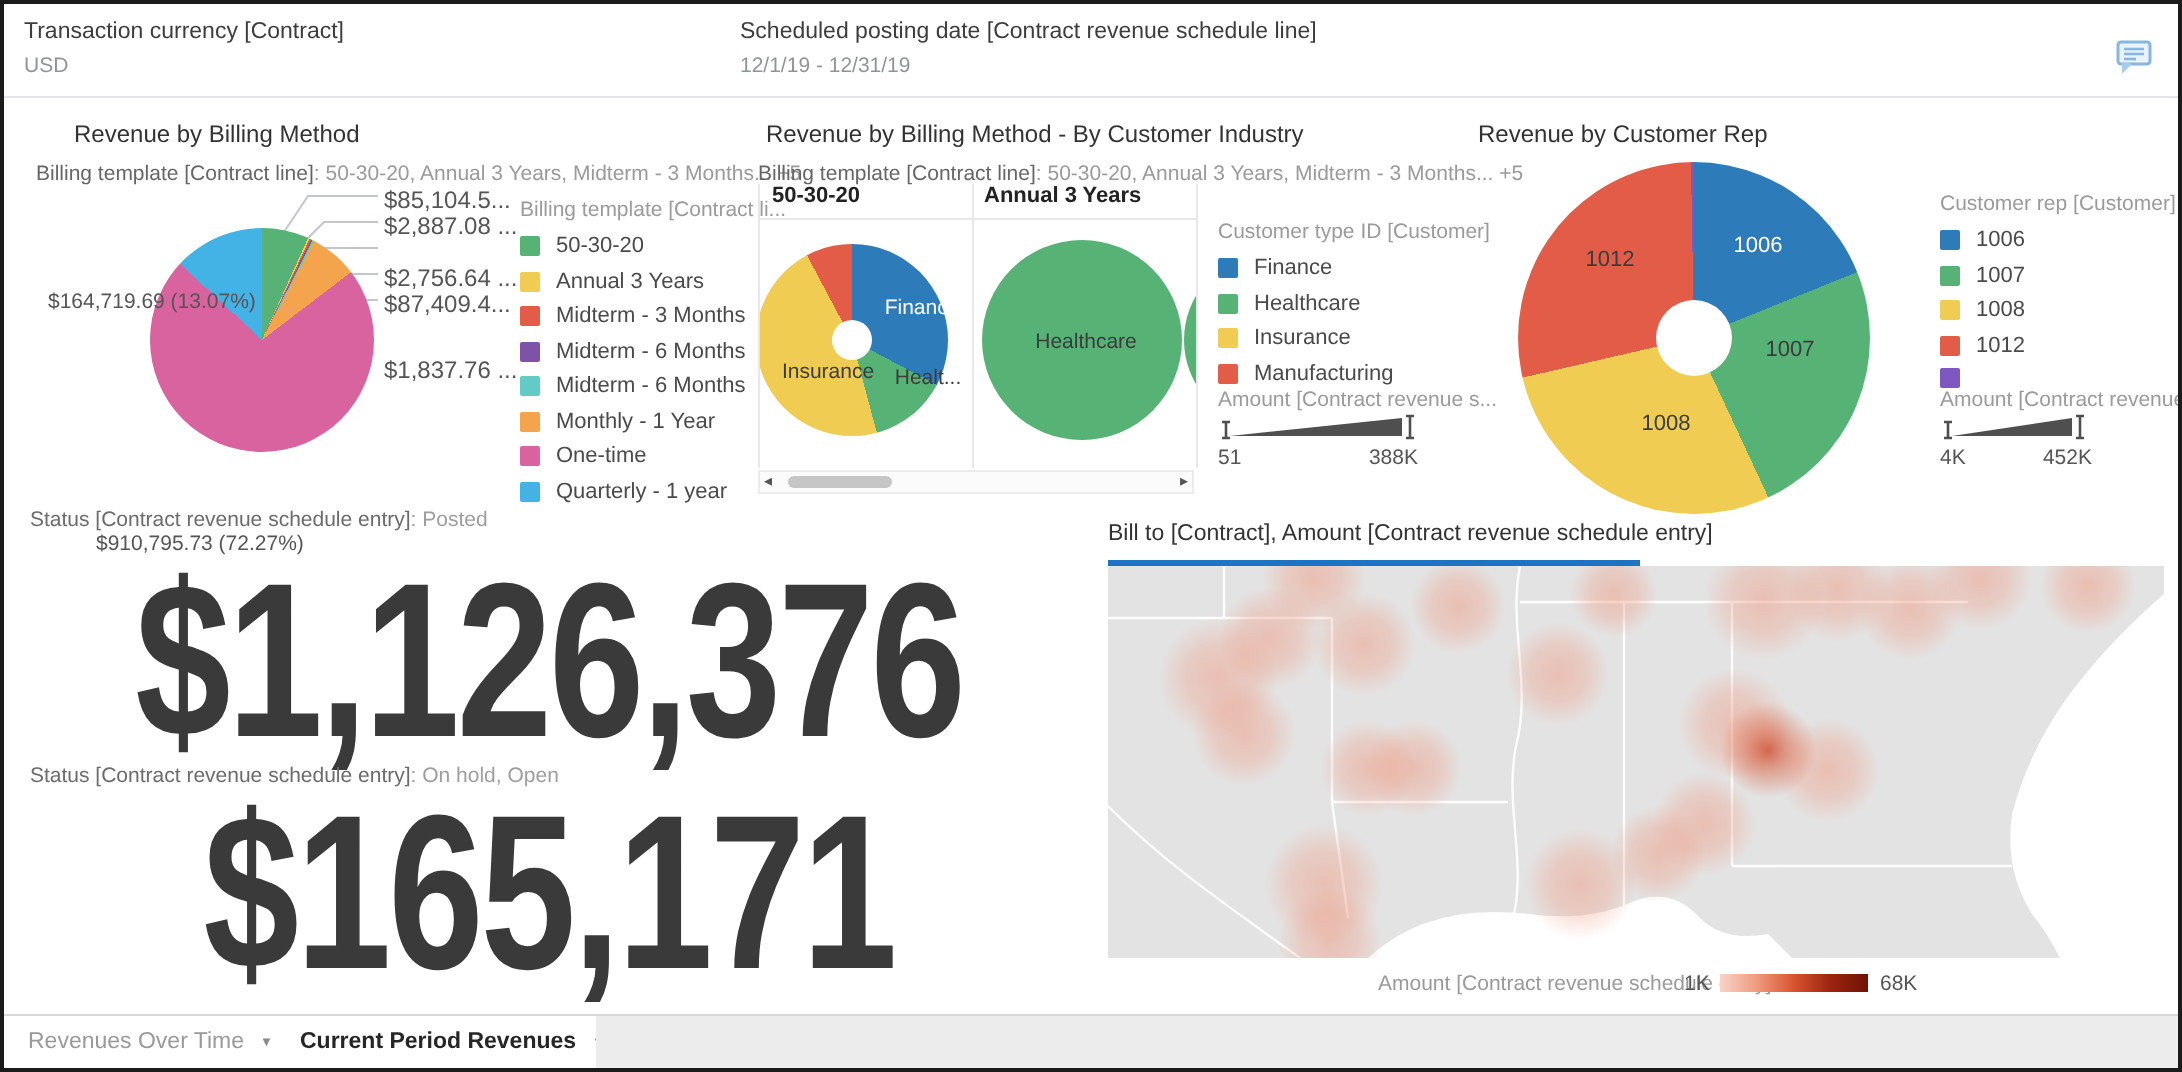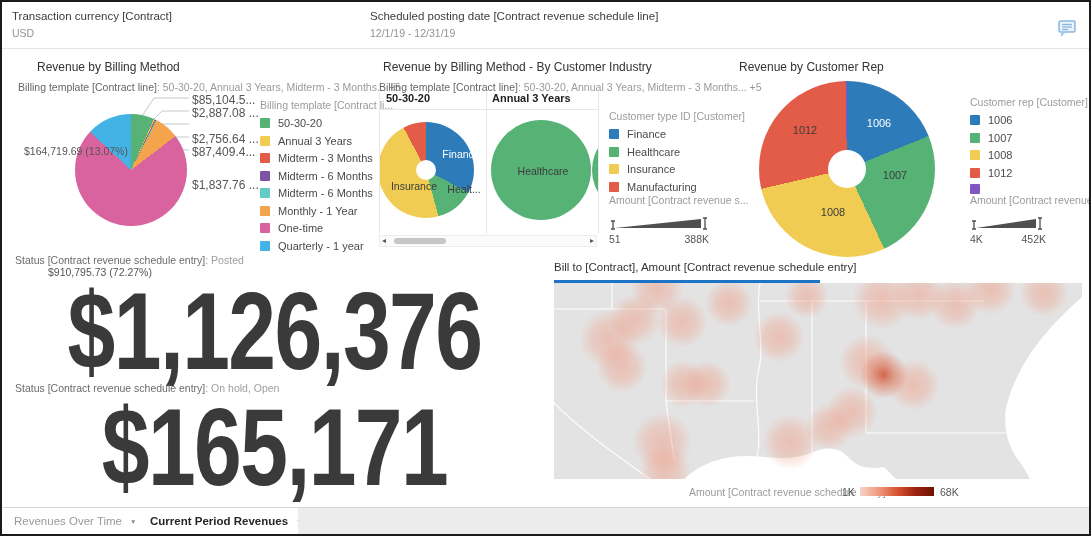--- a/index.html
+++ b/index.html
@@ -21,21 +21,21 @@
   .plabel{position:absolute;font-size:10.5px;color:#555;white-space:nowrap;margin-top:44px;}
   .callout{position:absolute;left:190px;font-size:12px;color:#555;white-space:nowrap;text-align:center;}
   .leader{position:absolute;left:0;top:47px;pointer-events:none;}
   
   .legend{position:absolute;}
   .ltitle{font-size:10.5px;color:#9b9b9b;margin-bottom:6px;white-space:nowrap;}
   .litem{display:flex;align-items:center;margin-bottom:5.5px;cursor:pointer;}
   .litem .sw{width:10px;height:10px;border-radius:1px;margin-right:8px;flex:0 0 auto;}
   .litem .tx{font-size:11px;color:#4a4a4a;white-space:nowrap;}
   .sizeleg{position:absolute;}
-  .sizeleg .ltitle{margin-bottom:10px;}
+  .sizeleg .ltitle{margin-bottom:0;}
   .minmax{display:flex;justify-content:space-between;font-size:10.5px;color:#555;margin-top:3px;}
   
   .panel2{position:absolute;left:377px;top:90px;width:218px;height:142px;overflow:hidden;
           border-left:1px solid #e7e7e7;border-right:1px solid #e7e7e7;}
   .panel2 .hdr{position:absolute;top:0;height:17px;font-size:11px;font-weight:bold;color:#222;}
   .panel2 .hline{position:absolute;left:0;top:17px;width:100%;height:1px;background:#e7e7e7;}
   .panel2 .vline{position:absolute;left:106px;top:0;width:1px;height:100%;background:#e7e7e7;}
   .pieA{position:absolute;left:-2px;top:30px;width:96px;height:96px;border-radius:50%;}
   .pieB{position:absolute;left:111px;top:28px;width:100px;height:100px;border-radius:50%;}
   .pieC{position:absolute;left:212px;top:38px;width:72px;height:80px;border-radius:50%;background:#57b276;}

